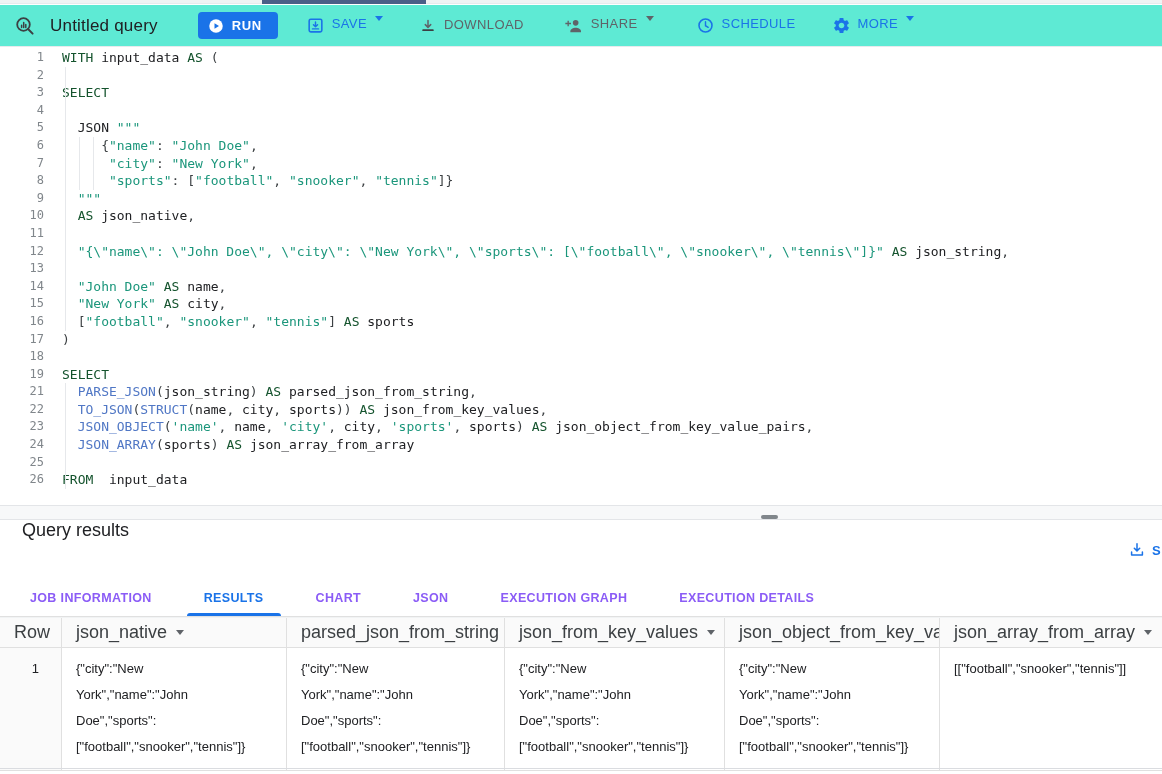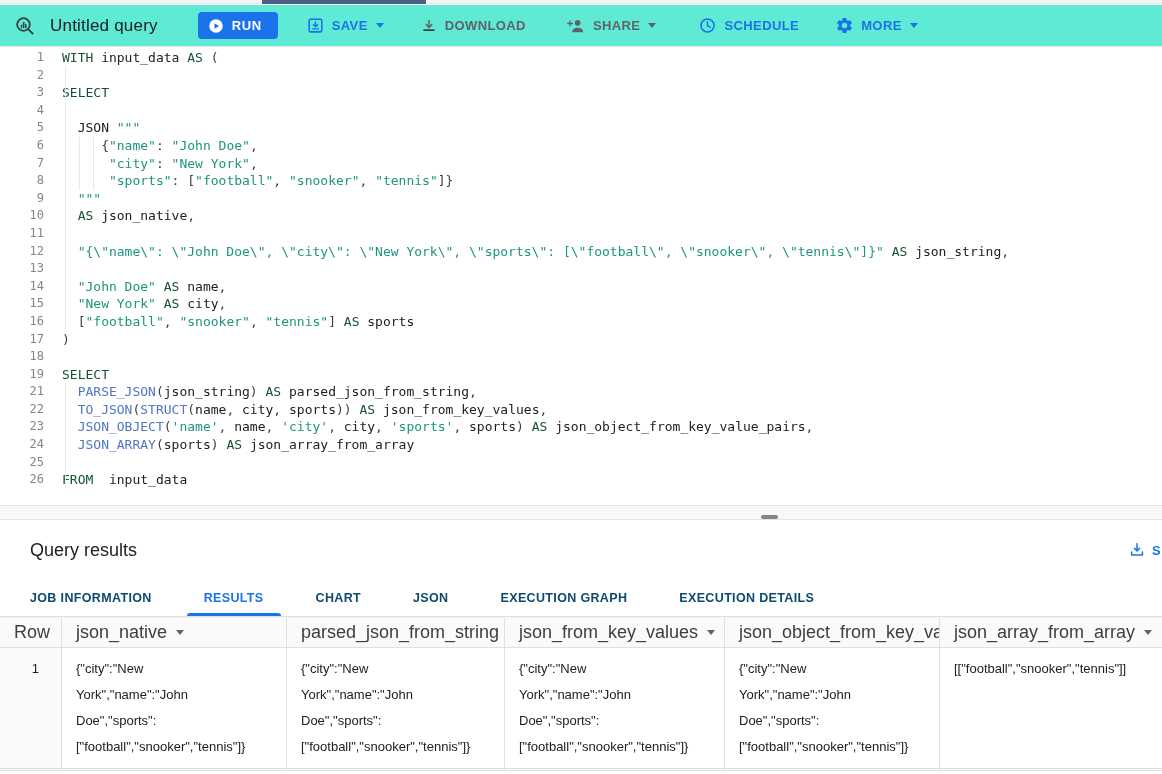--- a/index.html
+++ b/index.html
@@ -7,21 +7,21 @@
 
   
   .top-edge { position:absolute; top:0; left:0; width:1162px; height:4px; background:#f1f3f4; border-bottom:1px solid #e8eaed; }
   .tab-accent { position:absolute; top:0; left:262px; width:164px; height:4px; background:#4a5f87; }
 
   
   .toolbar { position:absolute; top:5px; left:0; width:1162px; height:41px; background:#5eead4; display:flex; align-items:center; padding-left:13px; }
   .tb-title { font-size:17px; color:#202124; margin-left:13px; letter-spacing:.2px; }
   .run-btn { margin-left:40px; height:27px; background:#1a73e8; border:none; border-radius:4px; color:#fff; display:flex; align-items:center; padding:0 16px 0 9px; cursor:pointer; }
   .run-btn .lbl { font-size:13px; font-weight:bold; letter-spacing:.6px; margin-left:7px; }
-  .tb-btn { display:flex; align-items:center; border:none; background:transparent; cursor:pointer; font-size:13px; font-weight:bold; letter-spacing:.4px; }
+  .tb-btn { display:flex; border:none; background:transparent; cursor:pointer; font-size:13px; font-weight:normal; letter-spacing:.4px; }
   .tb-btn .lbl { margin-left:7px; }
   .blue { color:#1a73e8; }
   .gray { color:#5f6368; }
   .caret { width:0; height:0; border-left:4px solid transparent; border-right:4px solid transparent; border-top:5px solid currentColor; margin-left:8px; }
   .ml28{margin-left:28px}.ml36{margin-left:36px}.ml40{margin-left:40px}.ml42{margin-left:42px}
 
   
   .editor { position:absolute; top:46px; left:0; width:1162px; height:459px; background:#fff; border-top:1px solid #e8eaed; font-family:"DejaVu Sans Mono","Liberation Mono",monospace; font-size:13px; padding-top:2px; }
   .code-line { display:flex; height:17.6px; line-height:17.6px; white-space:pre; }
   .line-num { width:44px; text-align:right; color:#80868b; font-size:12px; flex:none; }
@@ -30,27 +30,27 @@
   .tok-s { color:#1b967b; }
   .tok-p { color:#3c4043; }
   .tok-i { color:#202124; }
   .indent-guide { position:absolute; width:1px; background:#e6e8eb; }
 
   
   .resize-strip { position:absolute; top:505px; left:0; width:1162px; height:15px; background:#f7f8f9; border-top:1px solid #e3e5e8; border-bottom:1px solid #e3e5e8; }
   .drag-handle { position:absolute; left:761px; top:9px; width:17px; height:4px; border-radius:2px; background:#80868b; cursor:row-resize; }
 
   
-  .results-header { position:absolute; top:520px; left:0; width:1162px; height:60px; background:#fff; display:flex; align-items:center; padding:0 0 0 30px; overflow:hidden; }
+  .results-header { position:absolute; top:520px; left:0; width:1162px; height:60px; background:#fff; display:flex; padding:0 0 0 22px; overflow:hidden; }
   .results-title { font-size:18px; color:#202124; }
   .save-results { position:absolute; right:0; top:18px; width:34px; height:24px; display:flex; align-items:center; overflow:hidden; cursor:pointer; }
   .save-results .lbl { font-size:13px; font-weight:bold; color:#1a73e8; margin-left:6px; letter-spacing:.4px; }
 
   .tabs { position:absolute; top:580px; left:0; width:1162px; height:37px; border-bottom:1px solid #e0e0e0; display:flex; align-items:stretch; padding-left:13px; }
-  .tab { display:flex; align-items:center; padding:0 17px; font-size:12.5px; font-weight:bold; letter-spacing:.35px; color:#0c4a6e; cursor:pointer; position:relative; margin-right:18px; }
+  .tab { display:flex; align-items:center; padding:0 17px; font-size:12.5px; font-weight:bold; letter-spacing:.35px; color:#8b5cf6; cursor:pointer; position:relative; margin-right:18px; }
   .tab.active { color:#1a73e8; }
   .tab.active::after { content:""; position:absolute; left:0; right:0; bottom:0; height:3px; background:#1a73e8; border-radius:3px 3px 0 0; }
 
   
   .grid-row { display:grid; grid-template-columns:62px 225px 218px 220px 215px 222px; }
   .thead { position:absolute; top:617px; left:0; width:1162px; height:31px; background:#fafafa; border-bottom:1px solid #e0e0e0; border-top:1px solid #f1f3f4; }
   .th { display:flex; align-items:center; padding:0 10px 0 14px; font-size:18px; color:#3c4043; border-right:1px solid #e0e0e0; overflow:hidden; white-space:nowrap; }
   .th:last-child { border-right:none; }
   .th .caret { border-top-color:#5f6368; margin-left:9px; }
   .tbody { position:absolute; top:648px; left:0; width:1162px; }

